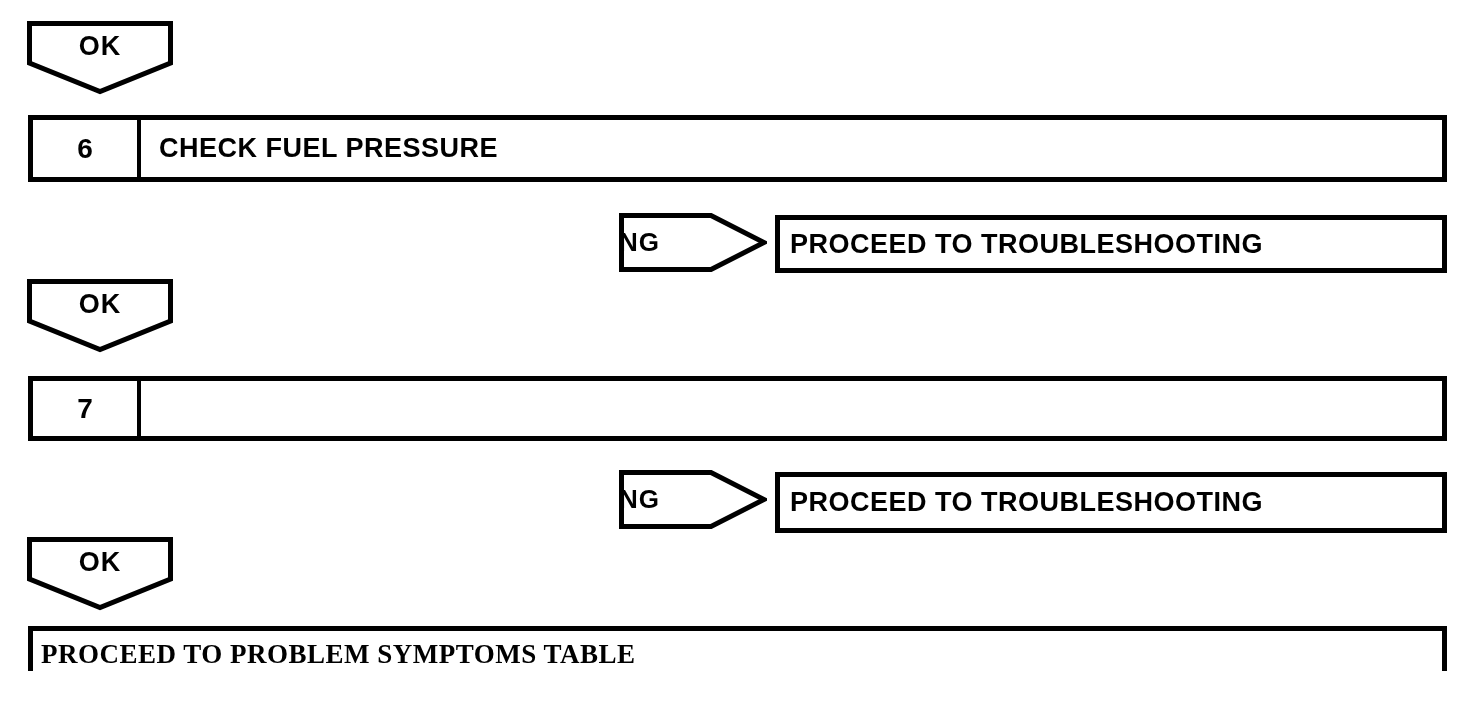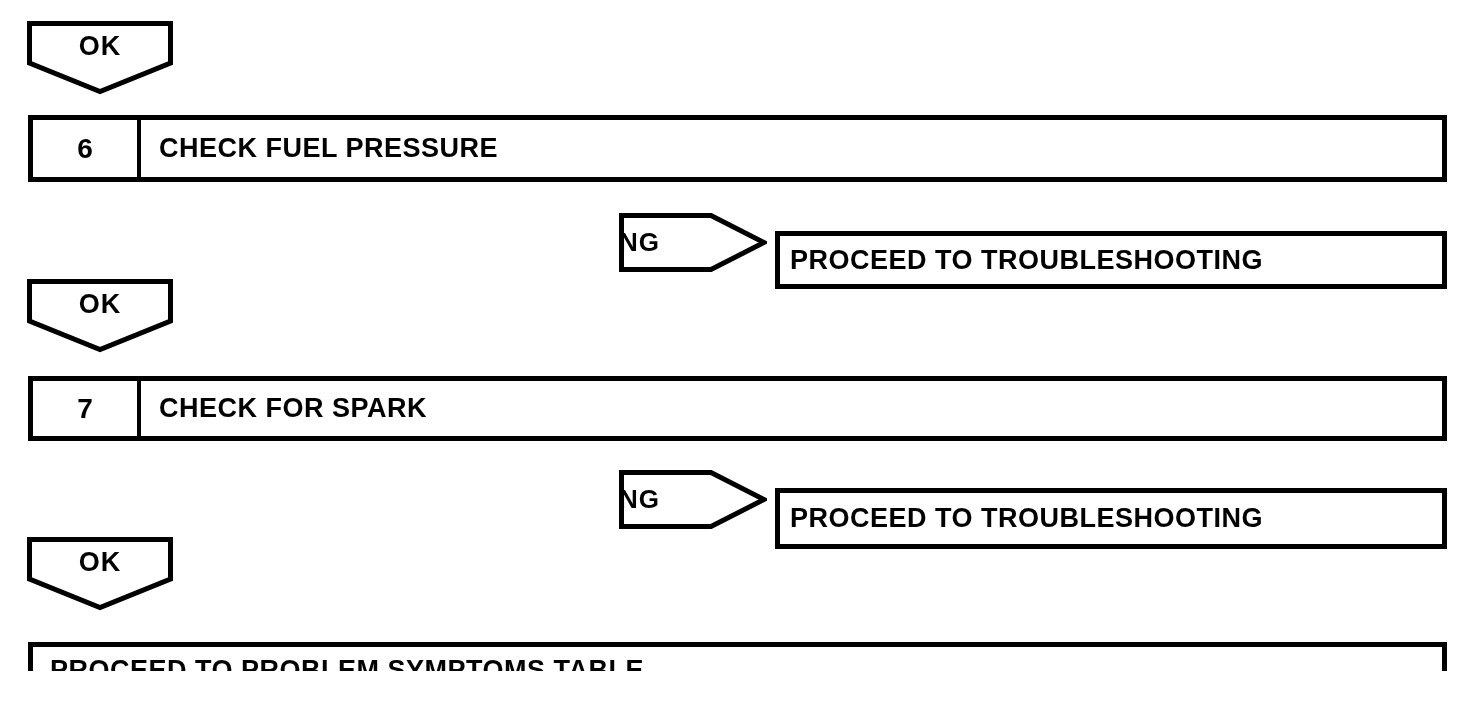--- a/index.html
+++ b/index.html
@@ -90,21 +90,20 @@
   .result-box {
     position: absolute;
     box-sizing: border-box;
     border: 5px solid #000000;
     background: #ffffff;
     display: flex;
     align-items: center;
     padding-left: 10px;
     font-size: 27px;
     letter-spacing: 0.5px;
-    margin-top: 16px;
   }
 </style>
 </head>
 <body>
 
 <div class="canvas">
 
   <div class="ok-connector" style="left:27px; top:21px;">
     <svg width="146" height="74" viewBox="0 0 146 74">
       <polygon points="2.5,2.5 143.5,2.5 143.5,42 73,70.5 2.5,42" fill="#ffffff" stroke="#000000" stroke-width="5" stroke-linejoin="miter"></polygon>
@@ -129,37 +128,36 @@
 
   <div class="ok-connector" style="left:27px; top:279px;">
     <svg width="146" height="74" viewBox="0 0 146 74">
       <polygon points="2.5,2.5 143.5,2.5 143.5,42 73,70.5 2.5,42" fill="#ffffff" stroke="#000000" stroke-width="5" stroke-linejoin="miter"></polygon>
     </svg>
     <span class="ok-label">OK</span>
   </div>
 
   <div class="step-box" style="top:376px; height:65px;">
     <div class="step-number">7</div>
-    <div class="step-title">CHECK FOR SPARK</div>
   </div>
 
   <div class="ng-arrow" style="left:619px; top:470px;">
     <svg width="148" height="60" viewBox="0 0 148 60">
       <polygon points="2.5,2.5 92,2.5 145,29.5 92,56.5 2.5,56.5" fill="#ffffff" stroke="#000000" stroke-width="5" stroke-linejoin="miter"></polygon>
     </svg>
     <span class="ng-label">NG</span>
   </div>
   <div class="result-box" style="left:775px; top:472px; width:672px; height:61px;">
     <span>PROCEED TO TROUBLESHOOTING</span>
   </div>
 
   <div class="ok-connector" style="left:27px; top:537px;">
     <svg width="146" height="74" viewBox="0 0 146 74">
       <polygon points="2.5,2.5 143.5,2.5 143.5,42 73,70.5 2.5,42" fill="#ffffff" stroke="#000000" stroke-width="5" stroke-linejoin="miter"></polygon>
     </svg>
     <span class="ok-label">OK</span>
   </div>
 
-  <div class="result-box" style="left:28px; top:626px; width:1419px; height:57px; padding-left:17px;">
+  <div class="result-box" style="left:28px; top:626px; width:1419px; height:57px; padding-left:8px;font-family:Liberation Serif, serif;">
     <span>PROCEED TO PROBLEM SYMPTOMS TABLE</span>
   </div>
 
 </div>
 
 </body></html>

